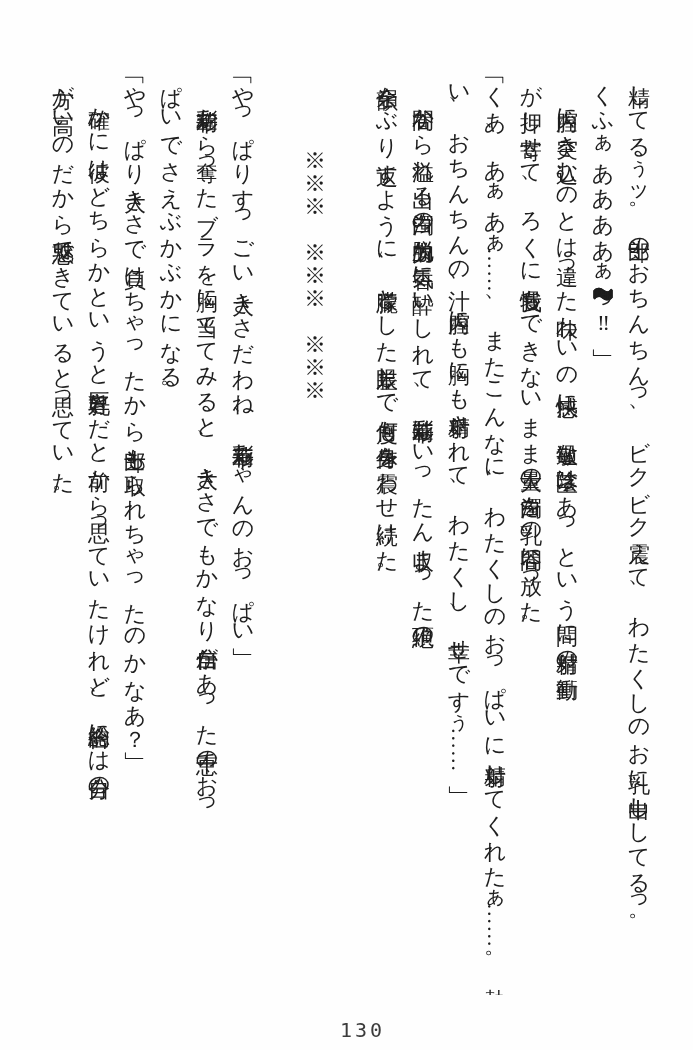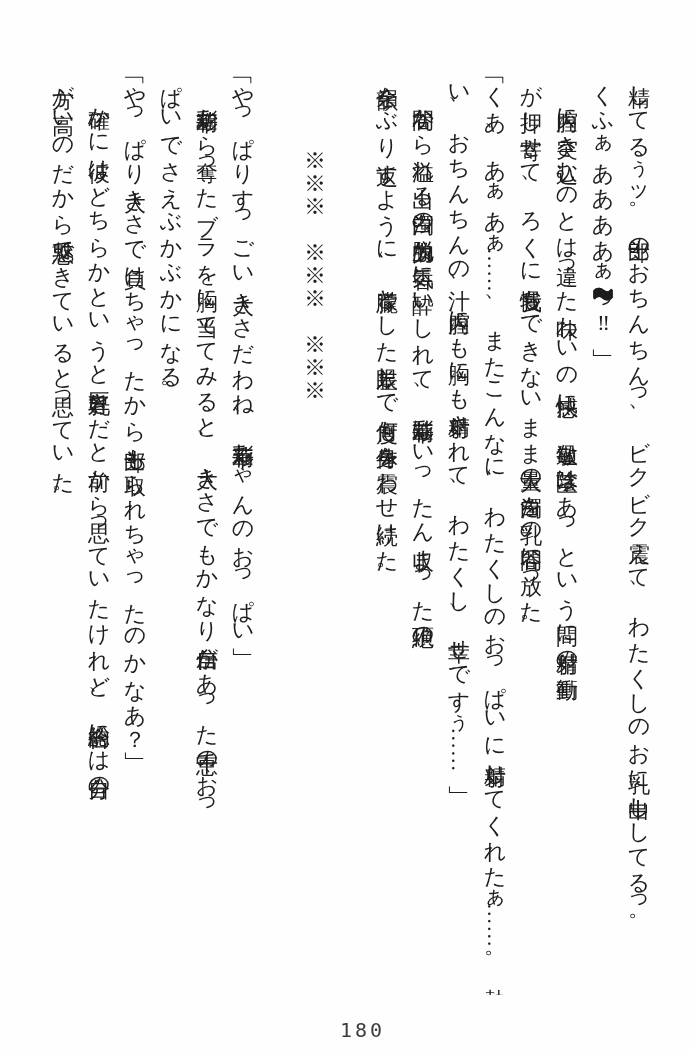--- a/index.html
+++ b/index.html
@@ -69,14 +69,14 @@
       <div class="line blank"></div>
       <div class="line scene-break">※※※　※※※　※※※</div>
       <div class="line blank"></div>
       <div class="line normal">「やっぱりすっごい大きさだわね、彩莉華ちゃんのおっぱい」</div>
       <div class="line normal">　彩莉華から奪ったブラを胸に当ててみると、大きさでもかなり自信があった千恵のおっ</div>
       <div class="line normal">ぱいでさえぶかぶかになる。</div>
       <div class="line normal">「やっぱり大きさで負けちゃったから士郎も取られちゃったのかなあ？」</div>
       <div class="line normal">　確かに彼はどちらかというと巨乳好きだと前から思っていたけれど、総合的には自分の</div>
       <div class="line normal">方が高いのだから魅惑できていると思っていた。</div>
     </div>
-  <div class="page-number">180</div>
+  <div class="page-number">130</div>
 </div>
 
 </body></html>

